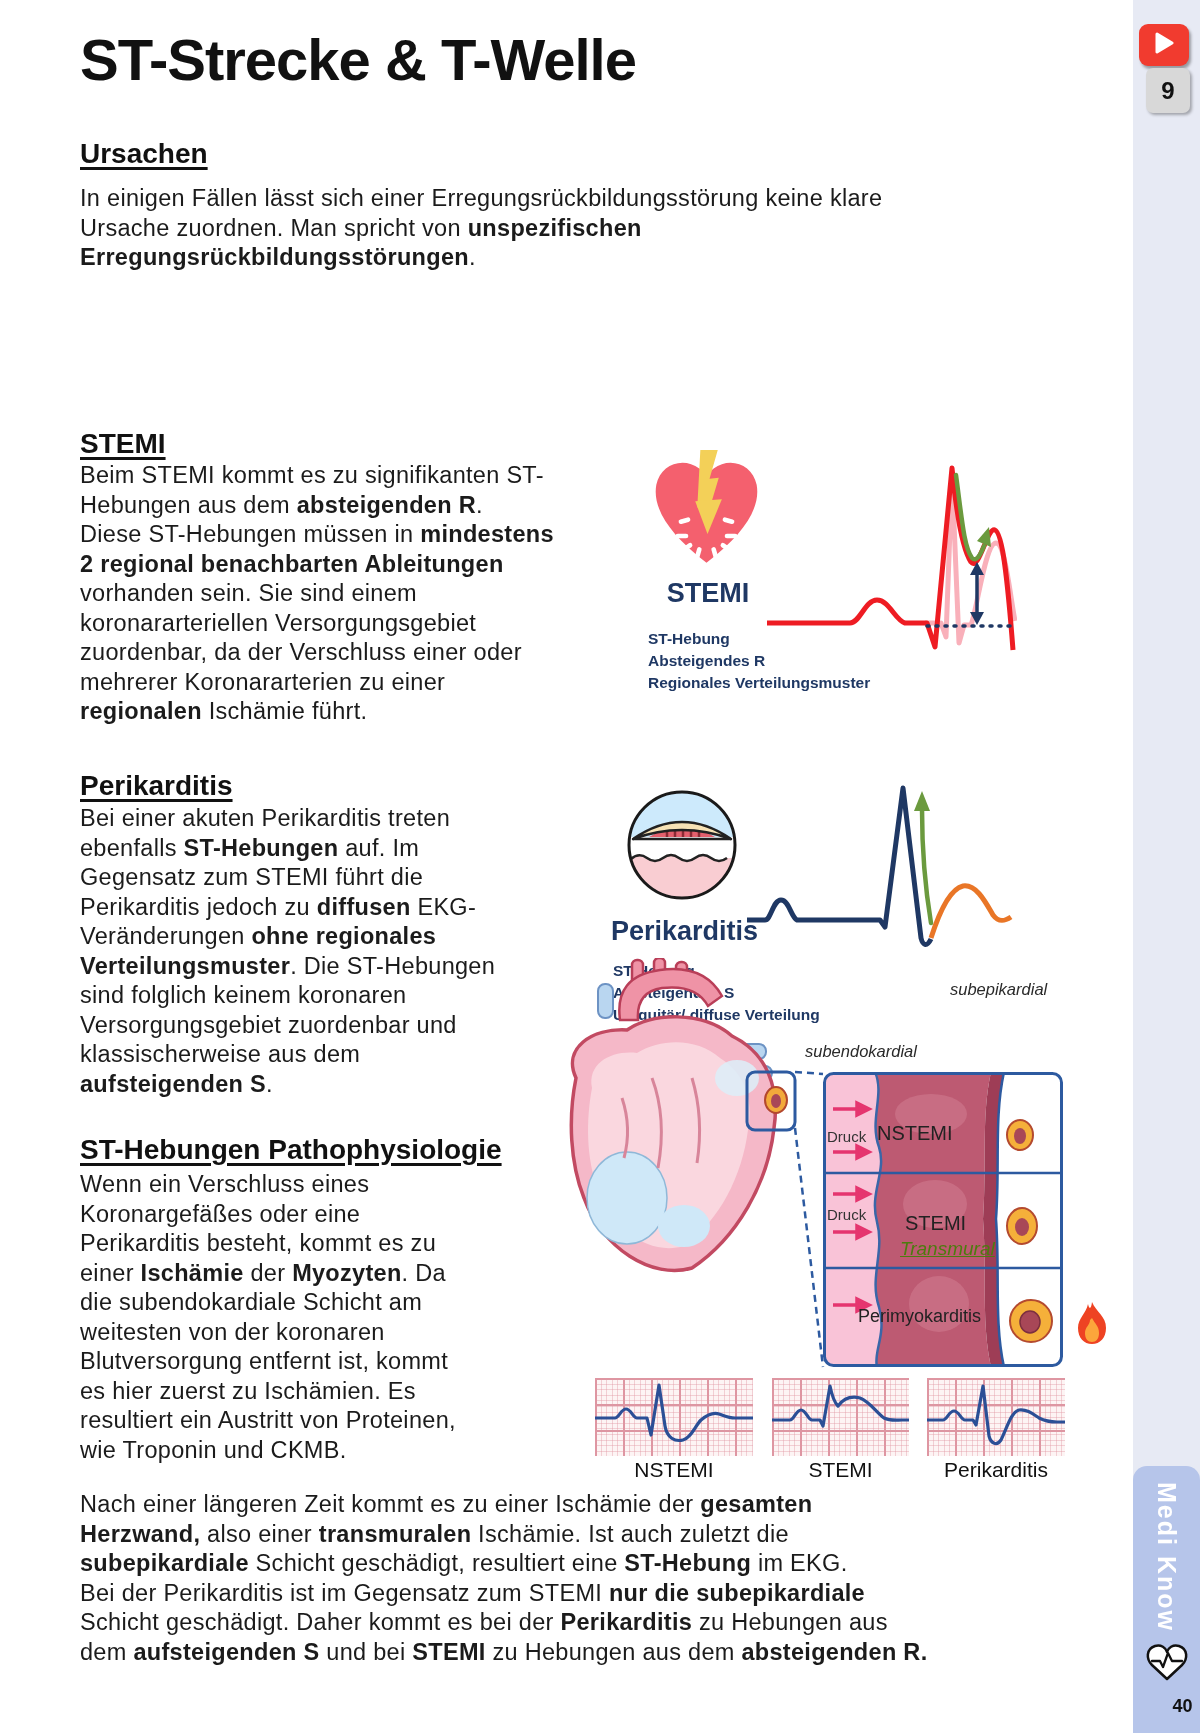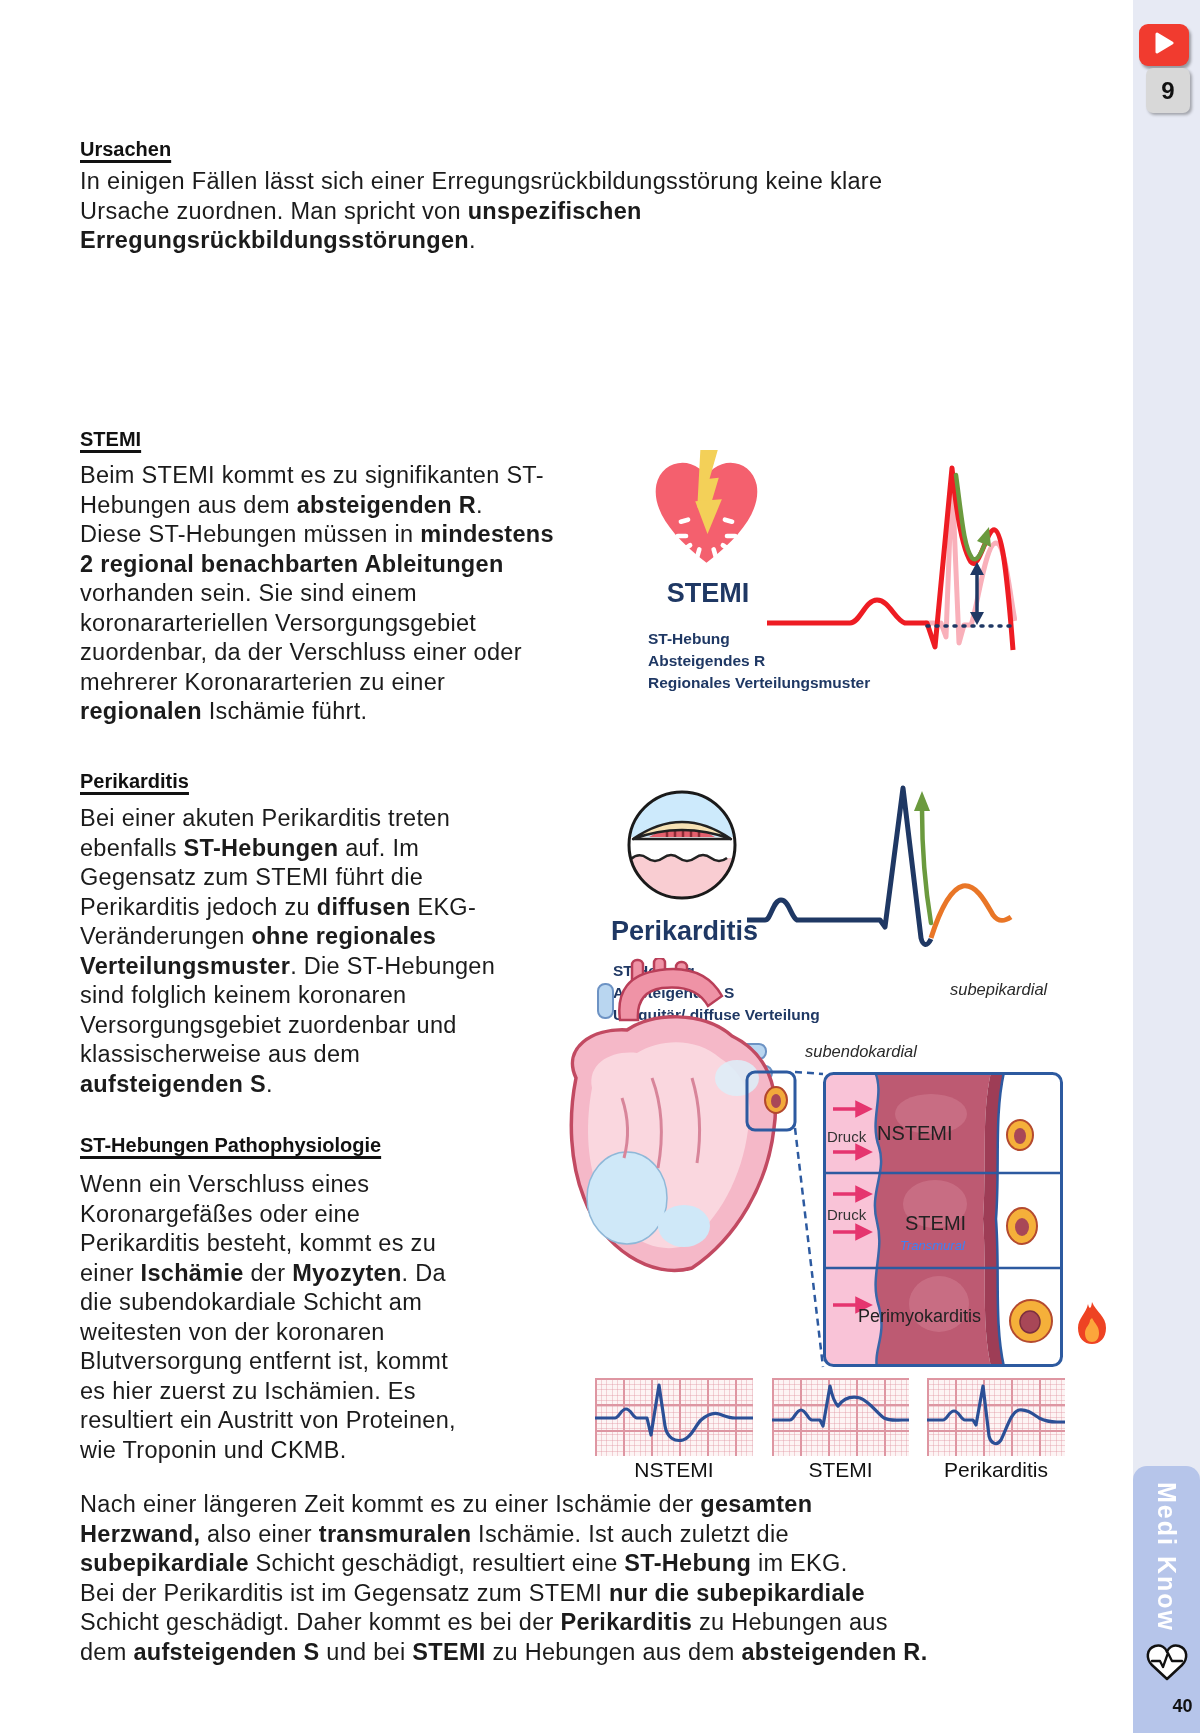--- a/index.html
+++ b/index.html
@@ -5,21 +5,21 @@
   * { margin:0; padding:0; box-sizing:border-box; }
   html,body { background:#888; }
   .page {
     position:relative; width:1200px; height:1733px; margin:0 auto;
     background:#ffffff; overflow:hidden;
     font-family:"Liberation Sans", sans-serif; color:#1b1b1b;
   }
   .abs { position:absolute; }
   .page-title { font-size:58px; font-weight:800; letter-spacing:-1px; color:#111; }
   .heading {
-    font-size:20px; font-weight:700; color:#111;
+    font-size:28px; font-weight:700; color:#111;
     text-decoration:underline; text-decoration-thickness:2.5px; text-underline-offset:4px;
   }
   .body-text { font-size:23.5px; line-height:29.5px; letter-spacing:0.3px; white-space:pre-wrap; }
   .body-text b { font-weight:700; }
   .fig-title { font-size:27px; font-weight:700; color:#1f3864; text-align:center; }
   .fig-sub  { font-size:15.5px; font-weight:700; color:#1f3864; line-height:22px; white-space:pre-wrap; }
   .side-strip { left:1133px; top:0; width:67px; height:1733px; background:#e7eaf4; }
   .play-button {
     left:1139px; top:24px; width:50px; height:42px; background:#f13b2f;
     border-radius:9px; display:flex; align-items:center; justify-content:center;
@@ -35,21 +35,21 @@
     border-radius:14px 14px 0 0; display:flex; flex-direction:column; align-items:center;
     padding-top:16px; gap:10px;
   }
   .medi-brand {
     writing-mode:vertical-rl; color:#fff; font-weight:700; font-size:25px; letter-spacing:2px;
   }
   .page-number { font-size:18px; font-weight:700; color:#111;margin-left:32px; }
   .diagram-col-label { font-size:16.5px; font-style:italic; color:#2a2a2a; text-align:left; }
   .druck-label { font-size:15px; color:#333; }
   .row-label { font-size:20px; color:#222; }
-  .row-sublabel { font-size:13px; font-style:italic; color:#3b82f6; }
+  .row-sublabel { font-size:19px; font-style:italic; color:#4d7c0f;text-decoration:underline; }
   .perimyo-label { font-size:18px; color:#222; }
   .strip-label { font-size:21px; color:#111; text-align:center; }
   .ecg-strip {
     background-color:#fdf4f4;
     background-image:
       repeating-linear-gradient(to right, rgba(225,150,162,.40) 0 1px, transparent 1px 5.6px),
       repeating-linear-gradient(to bottom, rgba(225,150,162,.40) 0 1px, transparent 1px 5.6px),
       repeating-linear-gradient(to right, #dd96a2 0 1.6px, transparent 1.6px 28px),
       repeating-linear-gradient(to bottom, #dd96a2 0 1.6px, transparent 1.6px 26px);
   }
@@ -65,23 +65,24 @@
     <span>
       <svg width="20" height="22" viewBox="0 0 20 22">
           <polygon points="3,2 18,11 3,20" fill="#ffffff" stroke="#ffffff" stroke-width="3" stroke-linejoin="round"></polygon>
         </svg>
     </span>
   </div>
   <div class="abs chapter-tab">
     <span>9</span>
   </div>
 
+  <div class="abs page-title" style="left:80px; top:26px;">ST-Strecke &amp; T-Welle</div>
 
   <div class="abs heading" style="left:80px; top:138px;">Ursachen</div>
-  <div class="abs body-text" style="left:80px; top:167px;"><span>In einigen Fällen lässt sich einer Erregungsrückbildungsstörung keine klare
+  <div class="abs body-text" style="left:80px; top:184px;"><span>In einigen Fällen lässt sich einer Erregungsrückbildungsstörung keine klare
 Ursache zuordnen. Man spricht von </span><b>unspezifischen
 Erregungsrückbildungsstörungen</b><span>.</span></div>
 
   <div class="abs heading" style="left:80px; top:428px;">STEMI</div>
   <div class="abs body-text" style="left:80px; top:461px;"><span>Beim STEMI kommt es zu signifikanten ST-
 Hebungen aus dem </span><b>absteigenden R</b><span>.
 Diese ST-Hebungen müssen in </span><b>mindestens
 2 regional benachbarten Ableitungen</b><span>
 vorhanden sein. Sie sind einem
 koronararteriellen Versorgungsgebiet

